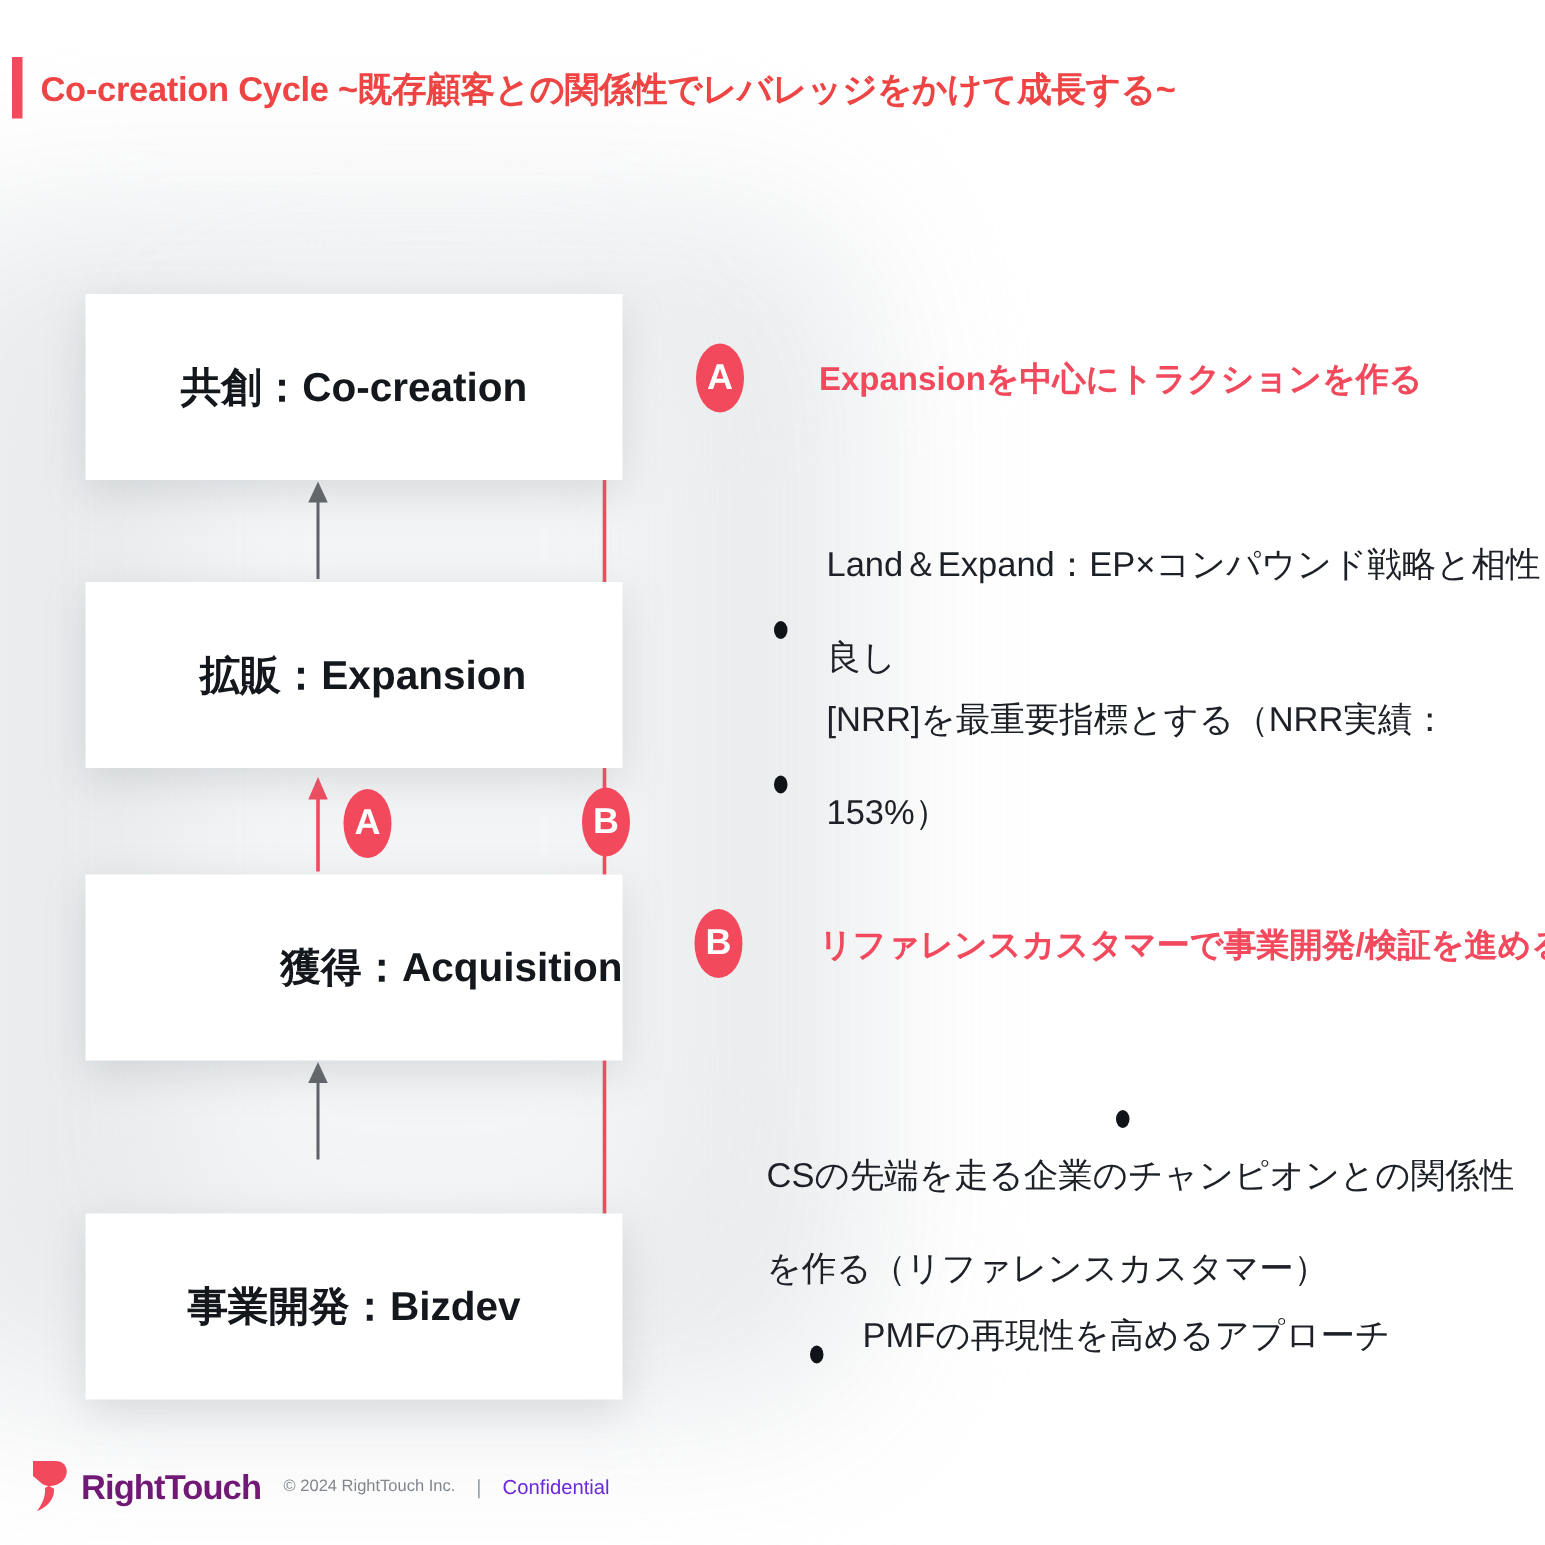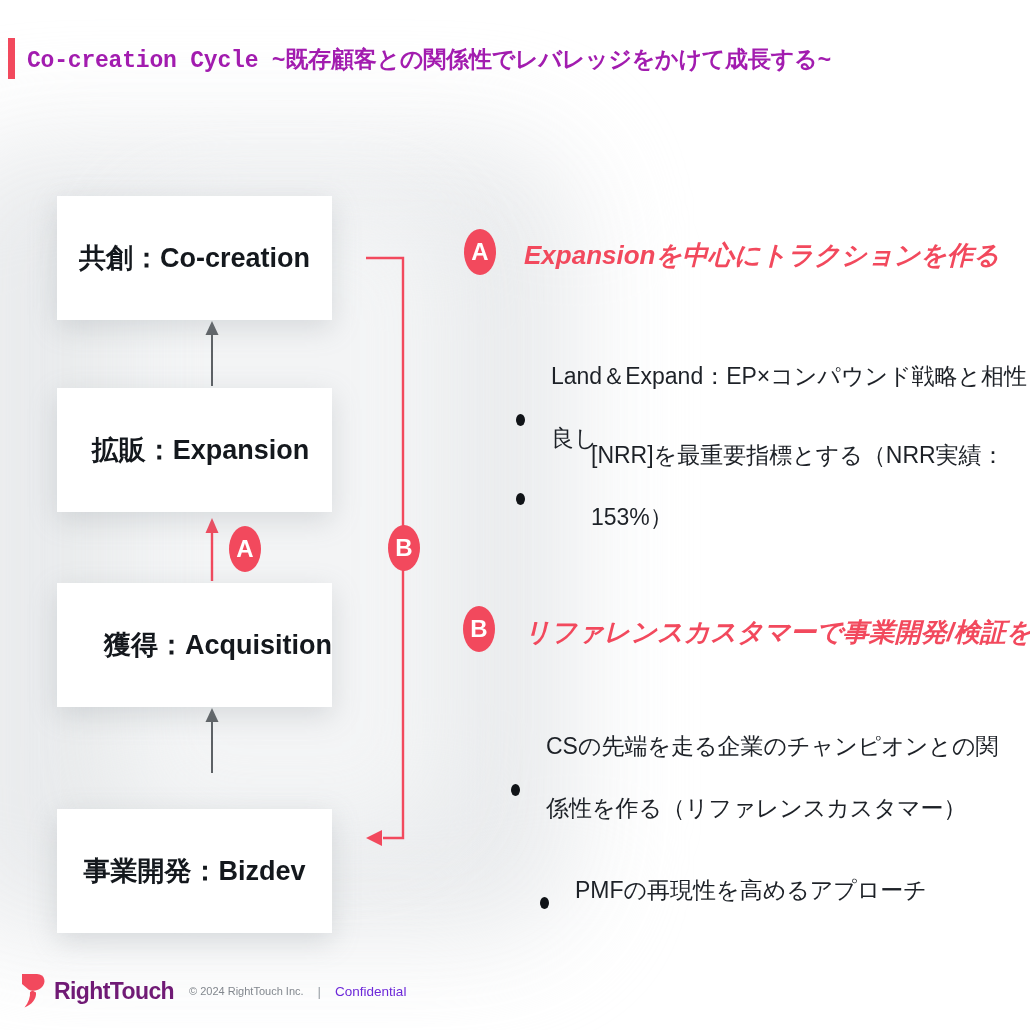--- a/index.html
+++ b/index.html
@@ -18,25 +18,25 @@
     background:#e7e9eb; border-radius:90px; filter:blur(55px); opacity:.9;
   }
   .bg-blob2 {
     position:absolute; left:120px; top:200px; width:330px; height:640px;
     background:#f6f7f8; border-radius:80px; filter:blur(45px); opacity:.8;
   }
 
   .accent-bar { position:absolute; left:8px; top:38px; width:7px; height:41px; background:var(--accent); }
   .slide-title {
     position:absolute; left:27px; top:44px;
-    font-size:23px; font-weight:700; color:#a21caf; white-space:nowrap; letter-spacing:-0.2px;font-family:Liberation Mono, monospace;
+    font-size:23px; font-weight:700; color:#ef4444; white-space:nowrap; letter-spacing:-0.2px;
   }
 
   .dbox {
-    position:absolute; left:57px; width:275px; height:124px; background:#ffffff;
+    position:absolute; left:57px; width:358px; height:124px; background:#ffffff;
     display:flex; align-items:center; justify-content:center;
     font-size:27px; font-weight:700; color:#14181d;
     box-shadow:0 8px 26px rgba(140,146,156,0.28);
     white-space:nowrap;
   }
   .dbox.b1 { top:196px; }
   .dbox.b2 { top:388px;padding-left:12px; }
   .dbox.b3 { top:583px;justify-content:flex-end; }
   .dbox.b4 { top:809px; }
 
@@ -47,35 +47,35 @@
   .pink-head { fill:var(--accent); }
 
   .badge {
     position:absolute; width:32px; height:46px; border-radius:50%;
     background:var(--accent); color:#fff;
     display:flex; align-items:center; justify-content:center;
     font-size:24px; font-weight:700;
   }
 
   .sec-head {
-    position:absolute; left:524px;
-    font-size:26px; font-weight:700; color:var(--accent); white-space:nowrap;font-style:italic;
+    position:absolute; left:546px;
+    font-size:22px; font-weight:700; color:var(--accent); white-space:nowrap;
   }
   .sec-head.a { top:238px; }
   .sec-head.b { top:615px; }
 
   .bullet { position:absolute; display:flex;align-items:center; }
   .dot {
     width:9px; height:12px; min-width:9px; border-radius:50%;
     background:#101317; margin-top:25px; margin-right:26px;
   }
   .bullet-text { font-size:23px; line-height:62px; color:#1d2127; }
   .bullet.a1 { left:516px; top:345px; }
-  .bullet.a2 { left:516px; top:424px;gap:40px; }
-  .bullet.b1 { left:511px; top:715px; width:500px; }
+  .bullet.a2 { left:516px; top:448px; }
+  .bullet.b1 { left:511px; top:715px; width:500px;flex-direction:column; }
   .bullet.b2 { left:540px; top:859px; }
 
   .footer { position:absolute; left:20px; top:973px; display:flex; align-items:center; }
   .logo-icon { width:27px; height:36px; }
   .logo-text { margin-left:7px; font-size:23px; font-weight:700; color:#701a75; letter-spacing:-0.6px; }
   .copyright { margin-left:15px; font-size:11px; color:#82878e; }
   .foot-divider { margin:0 14px; font-size:13.5px; color:#9aa0a6; }
   .confidential { font-size:13.5px; color:#6d28d9; }
 </style>
 </head>

